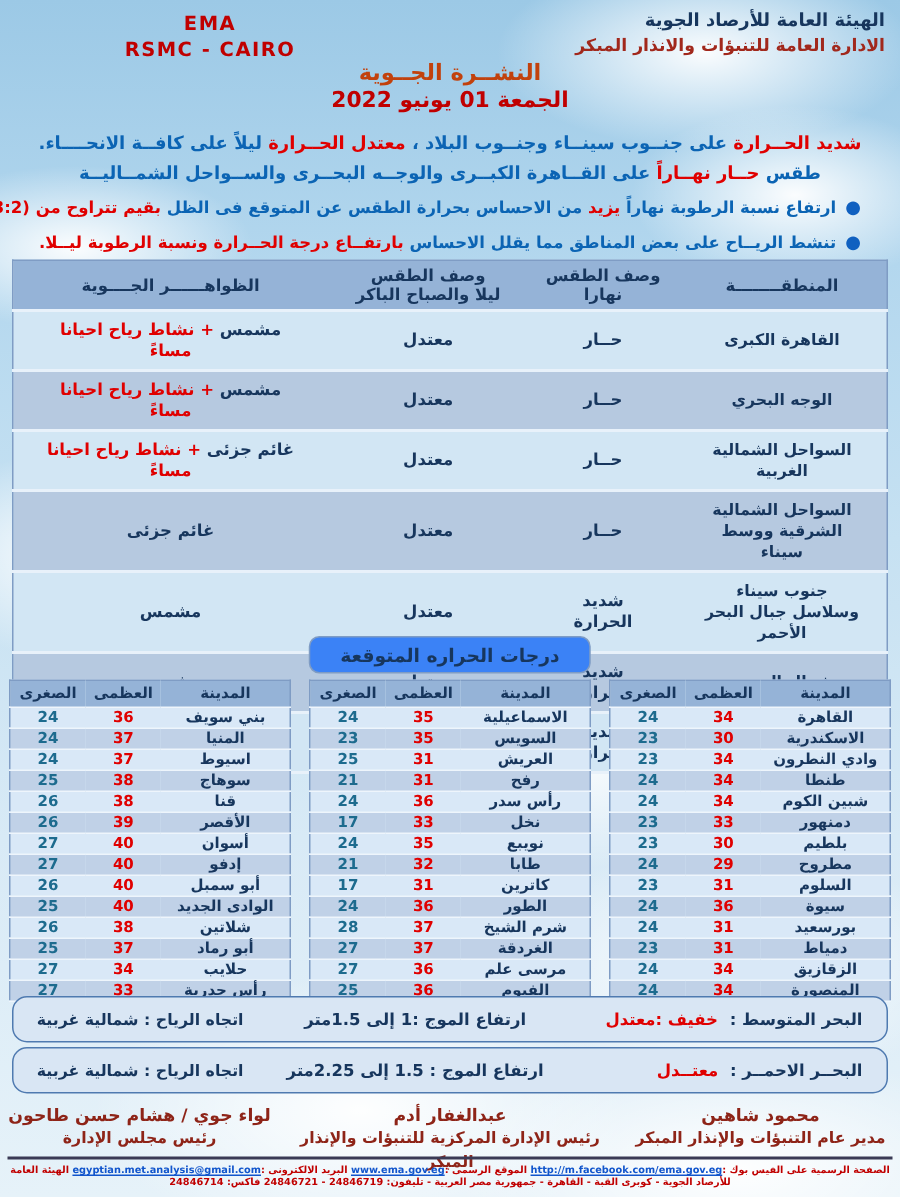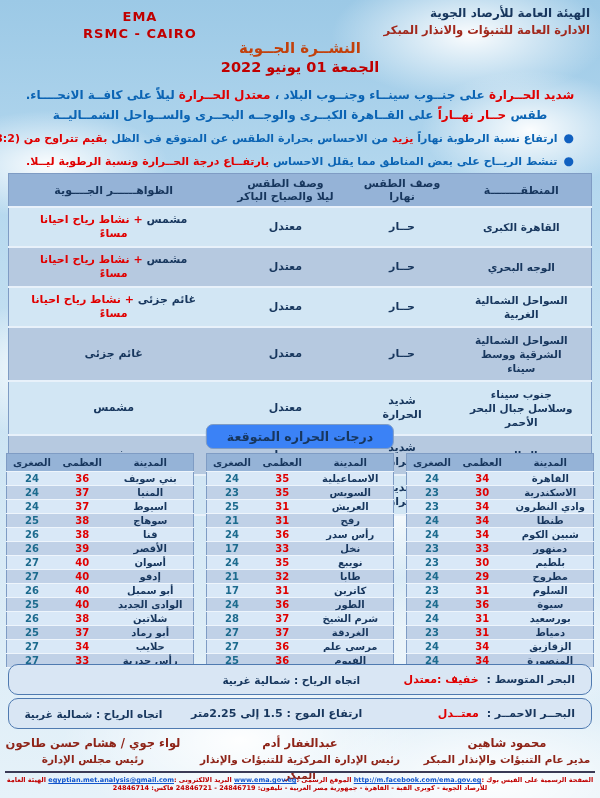--- a/index.html
+++ b/index.html
@@ -414,20 +414,21 @@
             <td class="city">رأس حدربة</td>
             <td class="tmax">33</td>
             <td class="tmin">27</td>
           </tr>
         </tbody>
     </table>
   </div>
 
   <div class="seabar" id="seabar-0">
     <div class="s1"><span>البحر المتوسط :</span> <span class="sea-state">خفيف :معتدل</span></div>
+    <div class="s2">ارتفاع الموج :1 إلى 1.5متر</div>
     <div class="s3">اتجاه الرياح : شمالية غربية</div>
   </div>
   <div class="seabar" id="seabar-1">
     <div class="s1"><span>البحــر الاحمــر :</span> <span class="sea-state">معتــدل</span></div>
     <div class="s2">ارتفاع الموج : 1.5 إلى 2.25متر</div>
     <div class="s3">اتجاه الرياح : شمالية غربية</div>
   </div>
 
   <div class="sigs">
     <div class="sig sig0">

